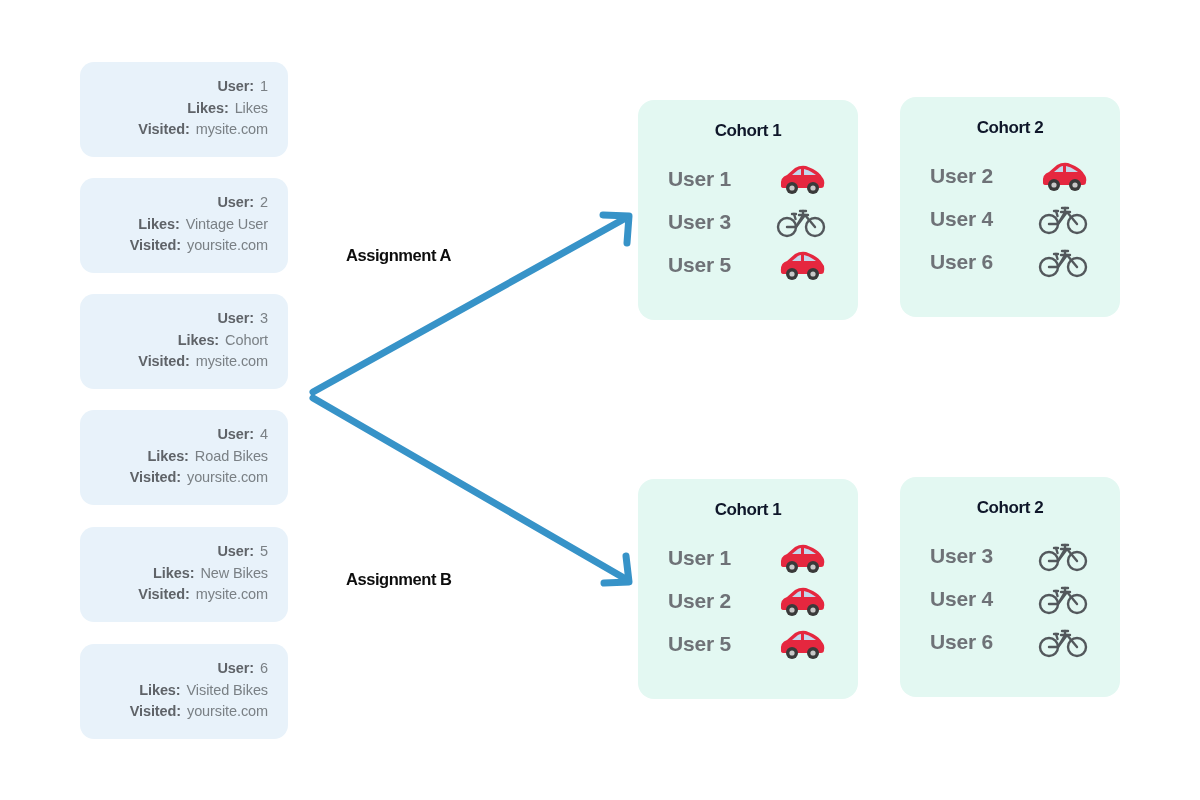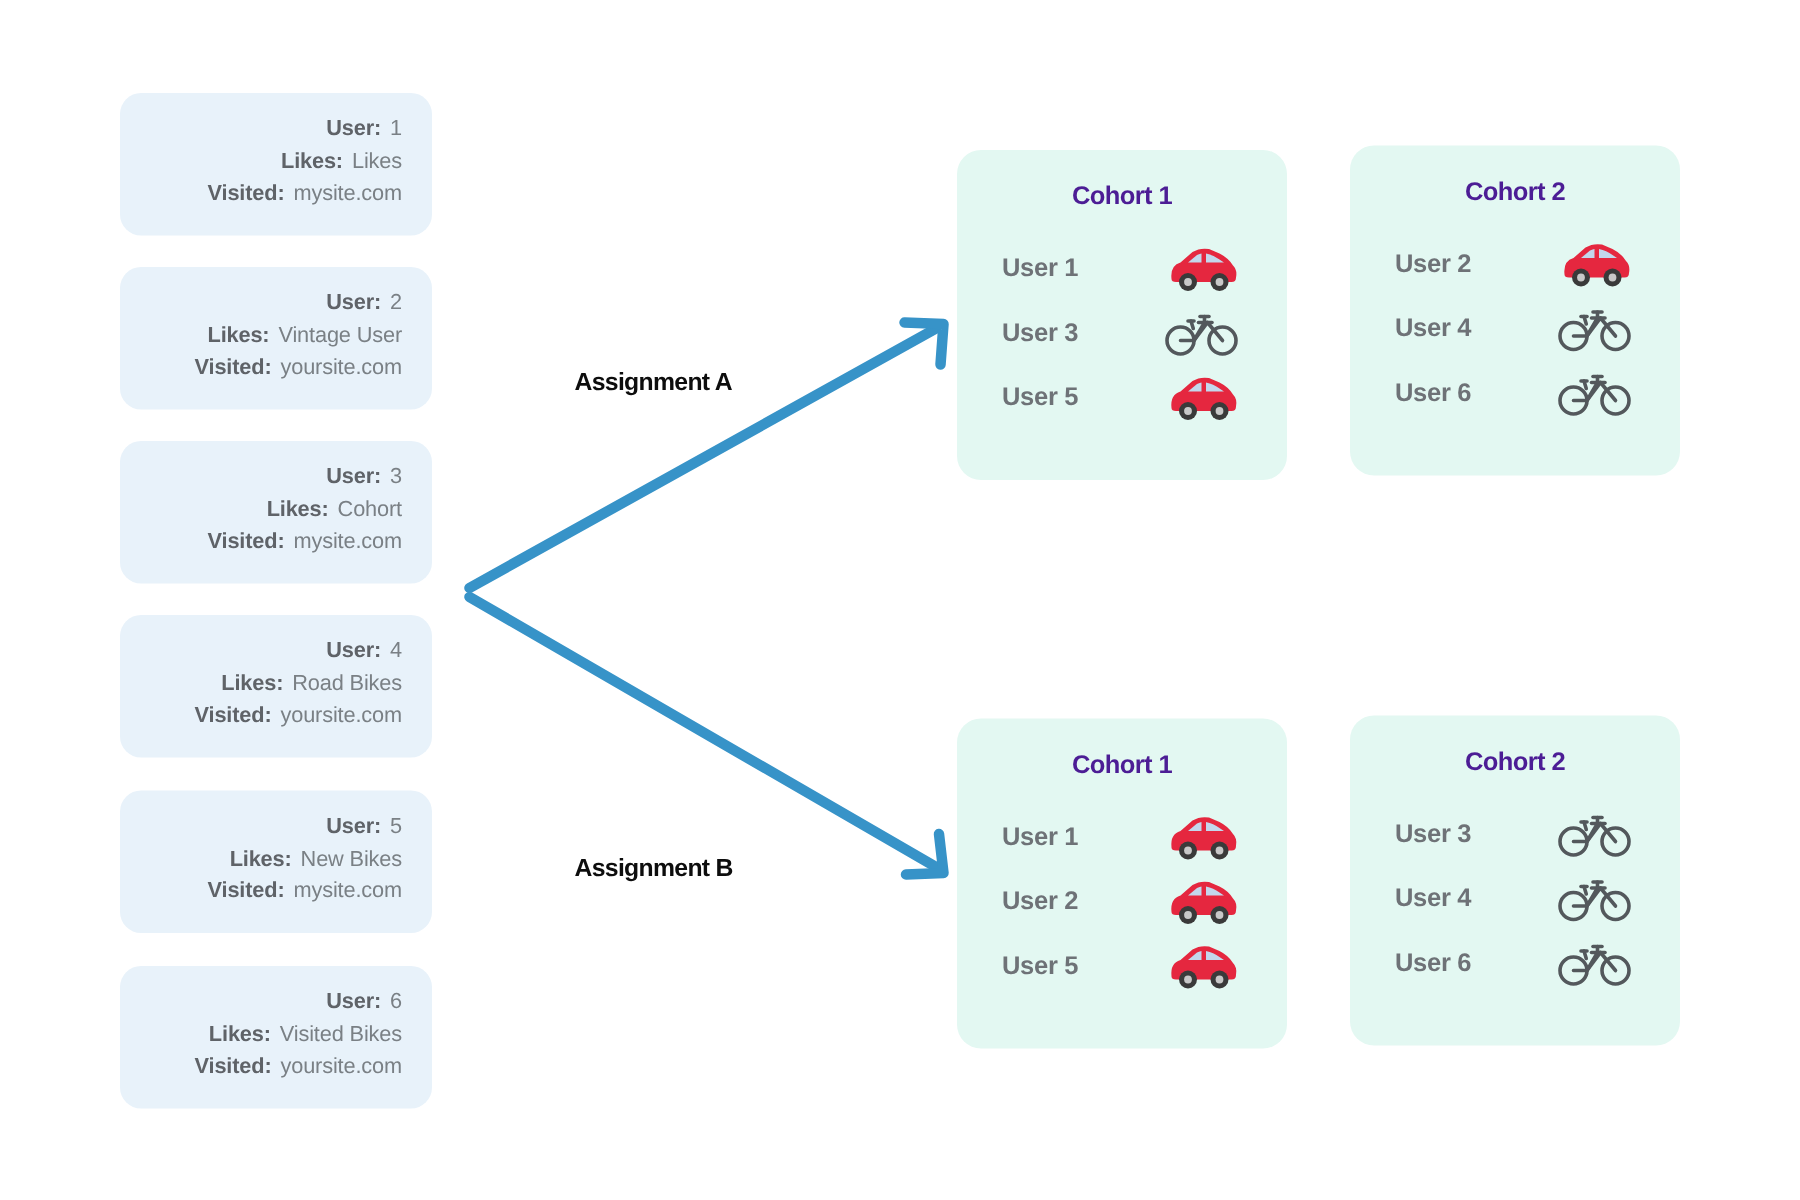--- a/index.html
+++ b/index.html
@@ -58,36 +58,36 @@
     position: absolute;
     width: 220px;
     background: #e3f8f2;
     border-radius: 16px;
     box-sizing: border-box;
   }
   .cohort-title {
     text-align: center;
     font-size: 17px;
     font-weight: bold;
-    color: #4c1d95;
+    color: #0f172a;
     letter-spacing: -0.4px;
     margin-top: 21px;
   }
   .cohort-rows {
     margin-top: 16px;
     padding: 0 28px 0 30px;
   }
   .cohort-row {
     display: flex;
     align-items: center;
     justify-content: space-between;
     height: 43px;
   }
   .cohort-user {
-    font-size: 17px;
+    font-size: 21px;
     font-weight: bold;
     color: #6e7277;
     letter-spacing: -0.2px;
   }
   .icon-slot {
     width: 58px;
     height: 38px;
     display: flex;
     align-items: center;
     justify-content: center;
@@ -95,21 +95,20 @@
   .icon-slot svg { display: block; }
 
   
   .assignment-label {
     position: absolute;
     font-size: 16.5px;
     font-weight: bold;
     color: #0d0d0d;
     letter-spacing: -0.45px;
     white-space: nowrap;
-    margin-left: 37px;
   }
 
   
   .arrow-layer {
     position: absolute;
     left: 0;
     top: 0;
     width: 1200px;
     height: 800px;
     pointer-events: none;

